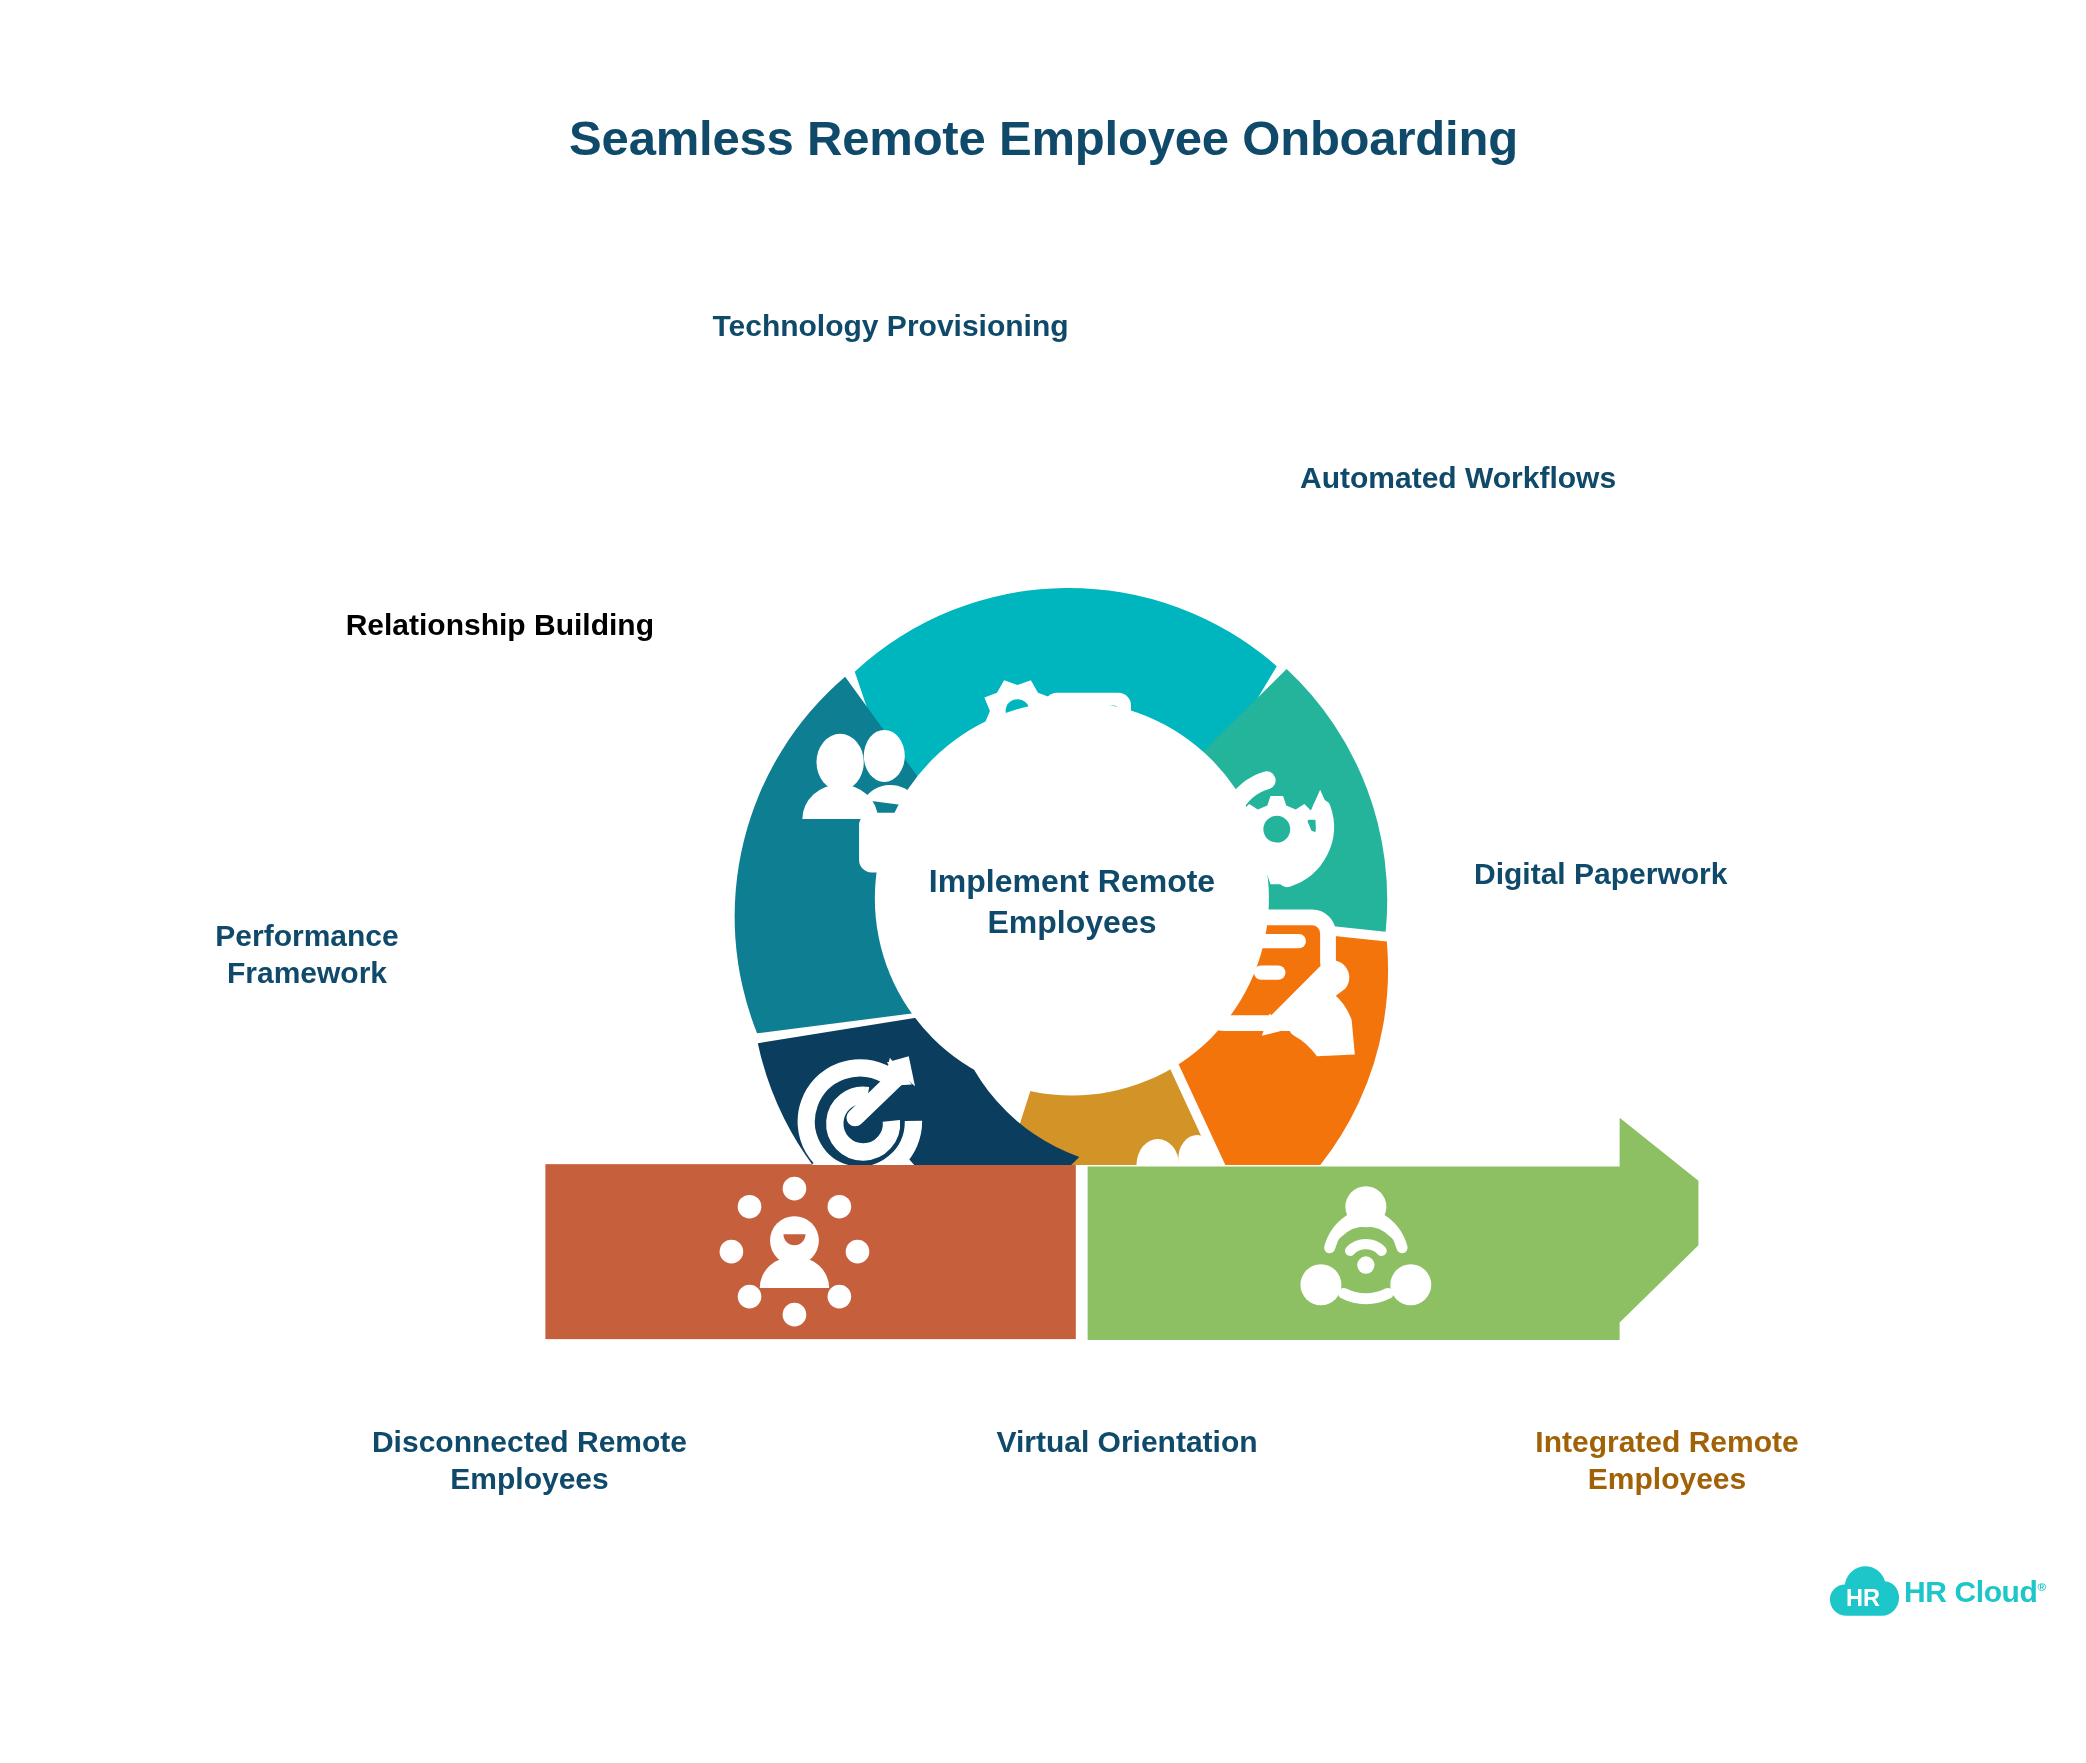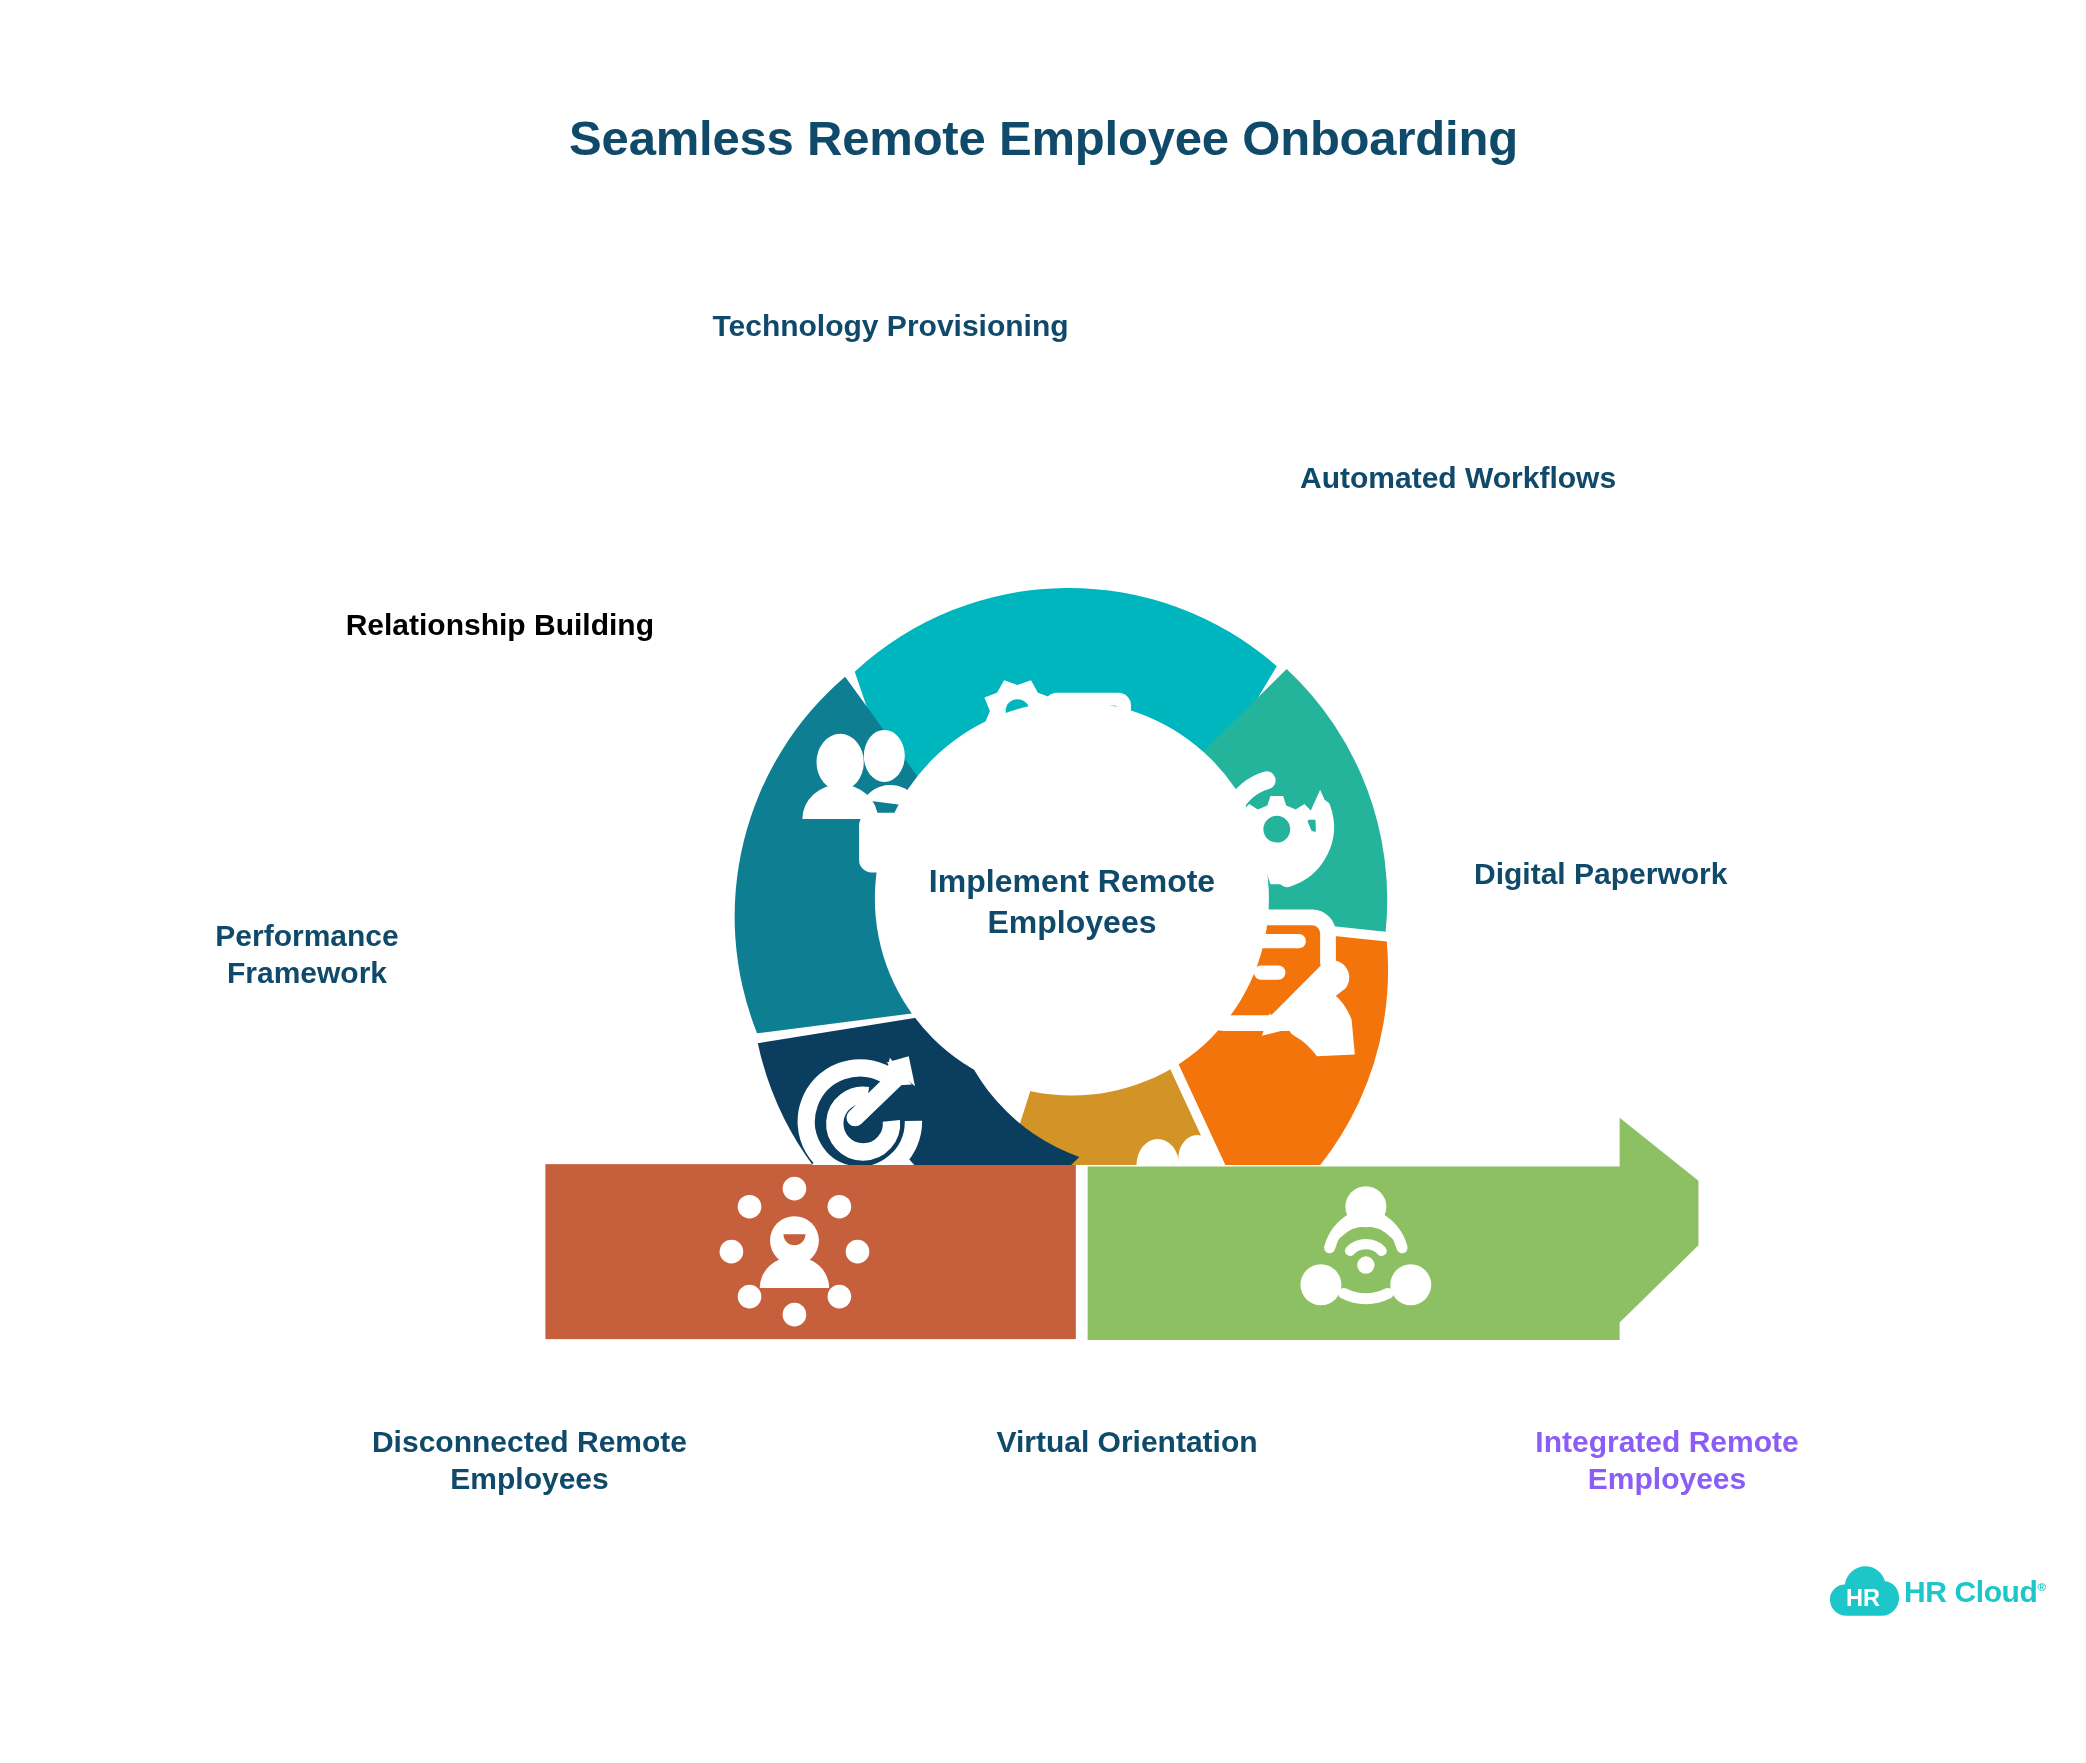--- a/index.html
+++ b/index.html
@@ -232,21 +232,21 @@
 <div class="lbl" id="lbl-performance" style="color: rgb(16, 74, 107);">
   <span>Performance</span><br>
   <span>Framework</span>
 </div>
 
 <div class="lbl c" id="lbl-disconnected" style="color: rgb(16, 74, 107);">
   <span>Disconnected Remote</span><br>
   <span>Employees</span>
 </div>
 <div class="lbl c" id="lbl-virtual" style="color: rgb(16, 74, 107);">Virtual Orientation</div>
-<div class="lbl c" id="lbl-integrated" style="color: #8b5cf6;">
+<div class="lbl c" id="lbl-integrated" style="color: #a16207;">
   <span>Integrated Remote</span><br>
   <span>Employees</span>
 </div>
 
 <div class="center-text" style="color: rgb(16, 74, 107);">
   <span>Implement Remote</span><br>
   <span>Employees</span>
 </div>
 
 <div id="logo-wrap">

